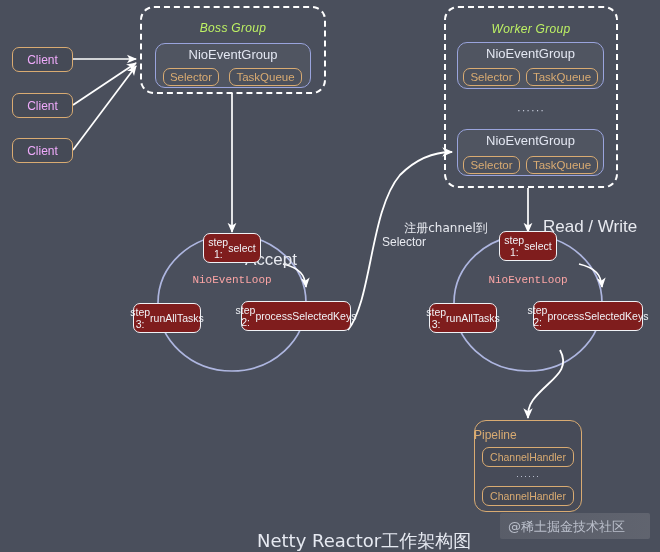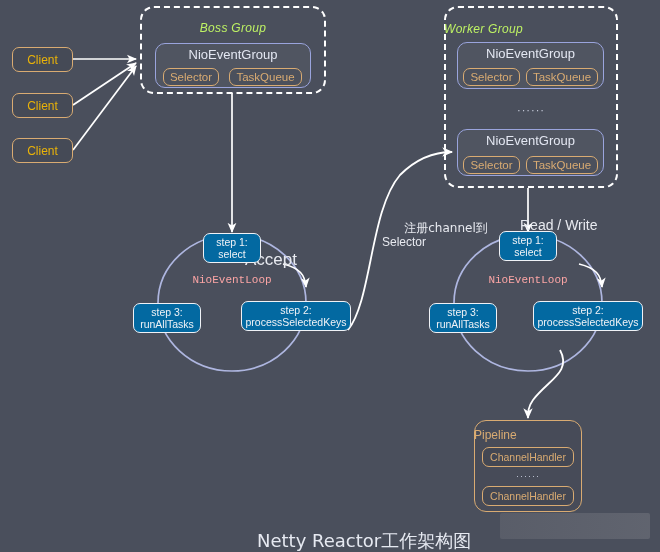--- a/index.html
+++ b/index.html
@@ -45,32 +45,32 @@
   .tan-box{
     border:1.5px solid #d9ab72;
     border-radius:7px;
     color:#d9ab72;
     font-size:11.5px;
     background:rgba(0,0,0,0.05);
   }
   .client-box{
     border:1.5px solid #d9ab72;
     border-radius:7px;
-    color:#eab308;
+    color:#f0abfc;
     font-size:12px;
     background:rgba(0,0,0,0.06);
   }
   .white-box{
     border:1.4px solid #f0f2f6;
     border-radius:7px;
     color:#f0f2f6;
     font-size:10.5px;
     line-height:1.18;
-    background:#0369a1;
-    flex-direction:column;
+    background:#7f1d1d;
+    flex-direction:row;
     padding:2px 5px;
   }
   .plain-label{
     position:absolute;
     color:#e8eaf0;
     white-space:nowrap;
   }
   .loop-name{
     position:absolute;
     color:#fca5a5;
@@ -167,21 +167,21 @@
   <div class="box nio-group" style="left:155px;top:43px;width:156px;height:45px;"></div>
   <div class="nio-group-label" style="left:155px;top:47px;width:156px;">NioEventGroup</div>
   <div class="box tan-box" style="left:163px;top:68px;width:56px;height:18px;">
     <span>Selector</span>
   </div>
   <div class="box tan-box" style="left:229px;top:68px;width:73px;height:18px;">
     <span>TaskQueue</span>
   </div>
 
   <div class="box dashed-group" style="left:444px;top:6px;width:174px;height:182px;"></div>
-  <div class="group-title" style="left:444px;top:22px;width:174px;">Worker Group</div>
+  <div class="group-title" style="left:444px;top:22px;width:174px;text-align:center;">Worker Group</div>
 
   <div class="box nio-group" style="left:457px;top:42px;width:147px;height:47px;"></div>
   <div class="nio-group-label" style="left:457px;top:46px;width:147px;">NioEventGroup</div>
   <div class="box tan-box" style="left:463px;top:68px;width:57px;height:18px;">
     <span>Selector</span>
   </div>
   <div class="box tan-box" style="left:526px;top:68px;width:72px;height:18px;">
     <span>TaskQueue</span>
   </div>
 
@@ -205,21 +205,21 @@
   </div>
   <div class="box white-box" style="left:241px;top:301px;width:110px;height:30px;">
     <span>step 2:</span>
     <span>processSelectedKeys</span>
   </div>
   <div class="box white-box" style="left:133px;top:303px;width:68px;height:30px;">
     <span>step 3:</span>
     <span>runAllTasks</span>
   </div>
 
-  <div class="plain-label" style="left:520px;top:217px;font-size:14px;">Read / Write</div>
+  <div class="plain-label" style="left:543px;top:217px;font-size:17px;">Read / Write</div>
   <div class="loop-name" style="left:528px;top:274px;transform:translateX(-50%);">NioEventLoop</div>
 
   <div class="box white-box" style="left:499px;top:231px;width:58px;height:30px;">
     <span>step 1:</span>
     <span>select</span>
   </div>
   <div class="box white-box" style="left:533px;top:301px;width:110px;height:30px;">
     <span>step 2:</span>
     <span>processSelectedKeys</span>
   </div>
@@ -237,14 +237,15 @@
     <span>ChannelHandler</span>
   </div>
   <div class="dots" style="left:474px;top:471px;width:108px;text-align:center;font-size:9px;">······</div>
   <div class="box tan-box" style="left:482px;top:486px;width:92px;height:20px;font-size:10.5px;">
     <span>ChannelHandler</span>
   </div>
 
   <div class="caption cn" style="left:257px;top:529px;">Netty Reactor工作架构图</div>
 
   <div class="wm-tint" style="left:500px;top:513px;width:150px;height:26px;"></div>
+  <div class="watermark cn" style="left:508px;top:518px;">@稀土掘金技术社区</div>
 
 </div>
 
 </body></html>

